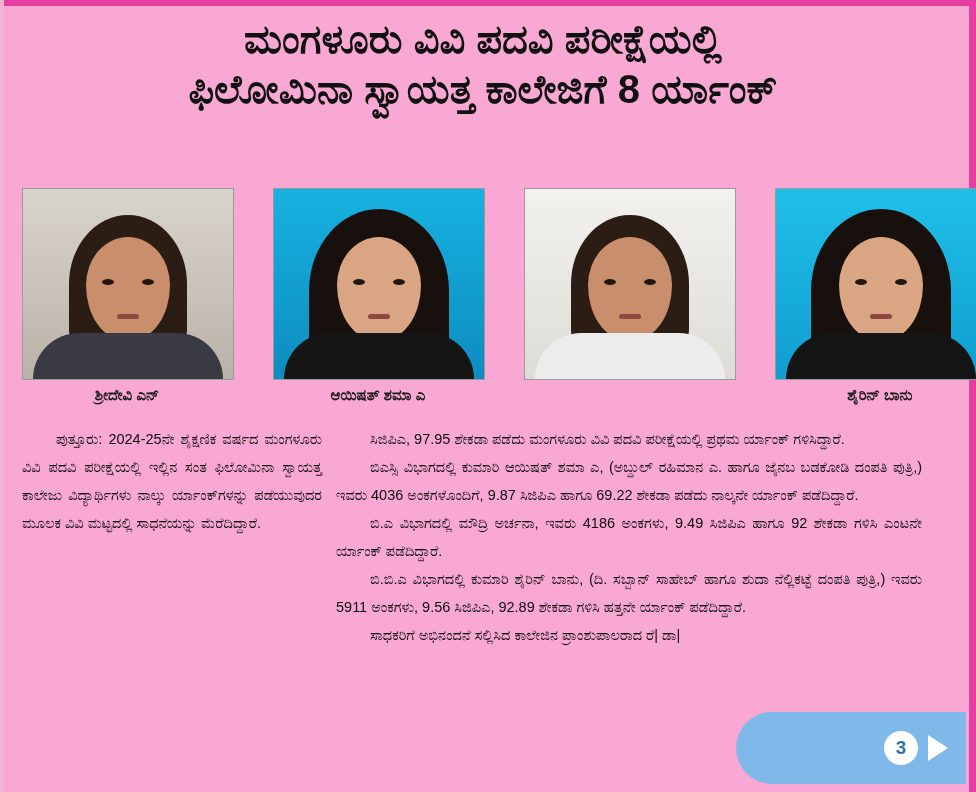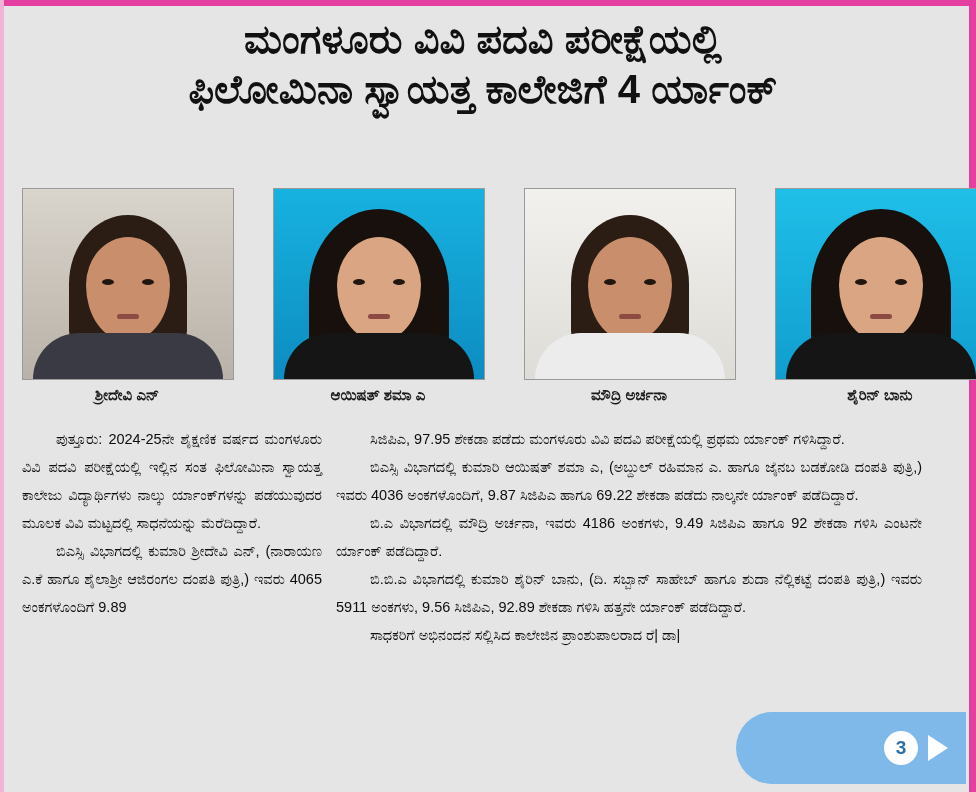--- a/index.html
+++ b/index.html
@@ -4,21 +4,21 @@
 <style>
   html, body {
     margin: 0;
     padding: 0;
     background: #ffffff;
   }
   #page {
     position: relative;
     width: 976px;
     height: 792px;
-    background: #e5e5e5;
+    background: #f9a8d4;
     overflow: hidden;
     font-family: "Liberation Sans", sans-serif;
   }
   
   .edge-top {
     position: absolute;
     top: 0; left: 0;
     width: 976px; height: 6px;
     background: #e43fa0;
   }
@@ -205,21 +205,21 @@
 <body>
 
 <div id="page">
 
   <div class="edge-top"></div>
   <div class="edge-right"></div>
   <div class="edge-left"></div>
 
   <div class="headline">
     <span class="l1">ಮಂಗಳೂರು ವಿವಿ ಪದವಿ ಪರೀಕ್ಷೆಯಲ್ಲಿ</span>
-    <span class="l2">ಫಿಲೋಮಿನಾ ಸ್ವಾಯತ್ತ ಕಾಲೇಜಿಗೆ 4 ರ್ಯಾಂಕ್</span>
+    <span class="l2">ಫಿಲೋಮಿನಾ ಸ್ವಾಯತ್ತ ಕಾಲೇಜಿಗೆ 8 ರ್ಯಾಂಕ್</span>
   </div>
 
   <div class="photo-row">
 
     <div class="photo-card">
       <div class="photo-frame">
         <div class="portrait bg-grey">
           <div class="hair"></div>
           <div class="face">
             <div class="eye l"></div>
@@ -252,21 +252,20 @@
         <div class="portrait bg-white">
           <div class="hair"></div>
           <div class="face">
             <div class="eye l"></div>
               <div class="eye r"></div>
               <div class="mouth"></div>
           </div>
           <div class="shoulders white"></div>
         </div>
       </div>
-      <div class="photo-caption">ಮೌದ್ರಿ ಅರ್ಚನಾ</div>
     </div>
 
     <div class="photo-card">
       <div class="photo-frame">
         <div class="portrait bg-cyan2">
           <div class="hijab"></div>
           <div class="face light">
             <div class="eye l"></div>
               <div class="eye r"></div>
               <div class="mouth"></div>
@@ -275,21 +274,20 @@
         </div>
       </div>
       <div class="photo-caption">ಶೈರಿನ್ ಬಾನು</div>
     </div>
 
   </div>
 
   <div class="body-text">
     <div class="col">
       <p>ಪುತ್ತೂರು: 2024-25ನೇ ಶೈಕ್ಷಣಿಕ ವರ್ಷದ ಮಂಗಳೂರು ವಿವಿ ಪದವಿ ಪರೀಕ್ಷೆಯಲ್ಲಿ ಇಲ್ಲಿನ ಸಂತ ಫಿಲೋಮಿನಾ ಸ್ವಾಯತ್ತ ಕಾಲೇಜು ವಿದ್ಯಾರ್ಥಿಗಳು ನಾಲ್ಕು ರ್ಯಾಂಕ್‌ಗಳನ್ನು ಪಡೆಯುವುದರ ಮೂಲಕ ವಿವಿ ಮಟ್ಟದಲ್ಲಿ ಸಾಧನೆಯನ್ನು ಮೆರೆದಿದ್ದಾರೆ.</p>
-      <p>ಬಿಎಸ್ಸಿ ವಿಭಾಗದಲ್ಲಿ ಕುಮಾರಿ ಶ್ರೀದೇವಿ ಎನ್, (ನಾರಾಯಣ ಎ.ಕೆ ಹಾಗೂ ಶೈಲಾಶ್ರೀ ಆಜಿರಂಗಲ ದಂಪತಿ ಪುತ್ರಿ,) ಇವರು 4065 ಅಂಕಗಳೊಂದಿಗೆ 9.89</p>
     </div>
     <div class="col wide">
       <p>ಸಿಜಿಪಿಎ, 97.95 ಶೇಕಡಾ ಪಡೆದು ಮಂಗಳೂರು ವಿವಿ ಪದವಿ ಪರೀಕ್ಷೆಯಲ್ಲಿ ಪ್ರಥಮ ರ್ಯಾಂಕ್ ಗಳಿಸಿದ್ದಾರೆ.</p>
       <p>ಬಿಎಸ್ಸಿ ವಿಭಾಗದಲ್ಲಿ ಕುಮಾರಿ ಆಯಿಷತ್ ಶಮಾ ಎ, (ಅಬ್ದುಲ್ ರಹಿಮಾನ ಎ. ಹಾಗೂ ಜೈನಬ ಬಡಕೋಡಿ ದಂಪತಿ ಪುತ್ರಿ,) ಇವರು 4036 ಅಂಕಗಳೊಂದಿಗೆ, 9.87 ಸಿಜಿಪಿಎ ಹಾಗೂ 69.22 ಶೇಕಡಾ ಪಡೆದು ನಾಲ್ಕನೇ ರ್ಯಾಂಕ್ ಪಡೆದಿದ್ದಾರೆ.</p>
       <p>ಬಿ.ಎ ವಿಭಾಗದಲ್ಲಿ ಮೌದ್ರಿ ಅರ್ಚನಾ, ಇವರು 4186 ಅಂಕಗಳು, 9.49 ಸಿಜಿಪಿಎ ಹಾಗೂ 92 ಶೇಕಡಾ ಗಳಿಸಿ ಎಂಟನೇ ರ್ಯಾಂಕ್ ಪಡೆದಿದ್ದಾರೆ.</p>
       <p>ಬಿ.ಬಿ.ಎ ವಿಭಾಗದಲ್ಲಿ ಕುಮಾರಿ ಶೈರಿನ್ ಬಾನು, (ದಿ. ಸಬ್ಬಾನ್ ಸಾಹೇಬ್ ಹಾಗೂ ಶುದಾ ನೆಲ್ಲಿಕಟ್ಟೆ ದಂಪತಿ ಪುತ್ರಿ,) ಇವರು 5911 ಅಂಕಗಳು, 9.56 ಸಿಜಿಪಿಎ, 92.89 ಶೇಕಡಾ ಗಳಿಸಿ ಹತ್ತನೇ ರ್ಯಾಂಕ್ ಪಡೆದಿದ್ದಾರೆ.</p>
       <p>ಸಾಧಕರಿಗೆ ಅಭಿನಂದನೆ ಸಲ್ಲಿಸಿದ ಕಾಲೇಜಿನ ಪ್ರಾಂಶುಪಾಲರಾದ ರೆ| ಡಾ|</p>
     </div>
   </div>
 

